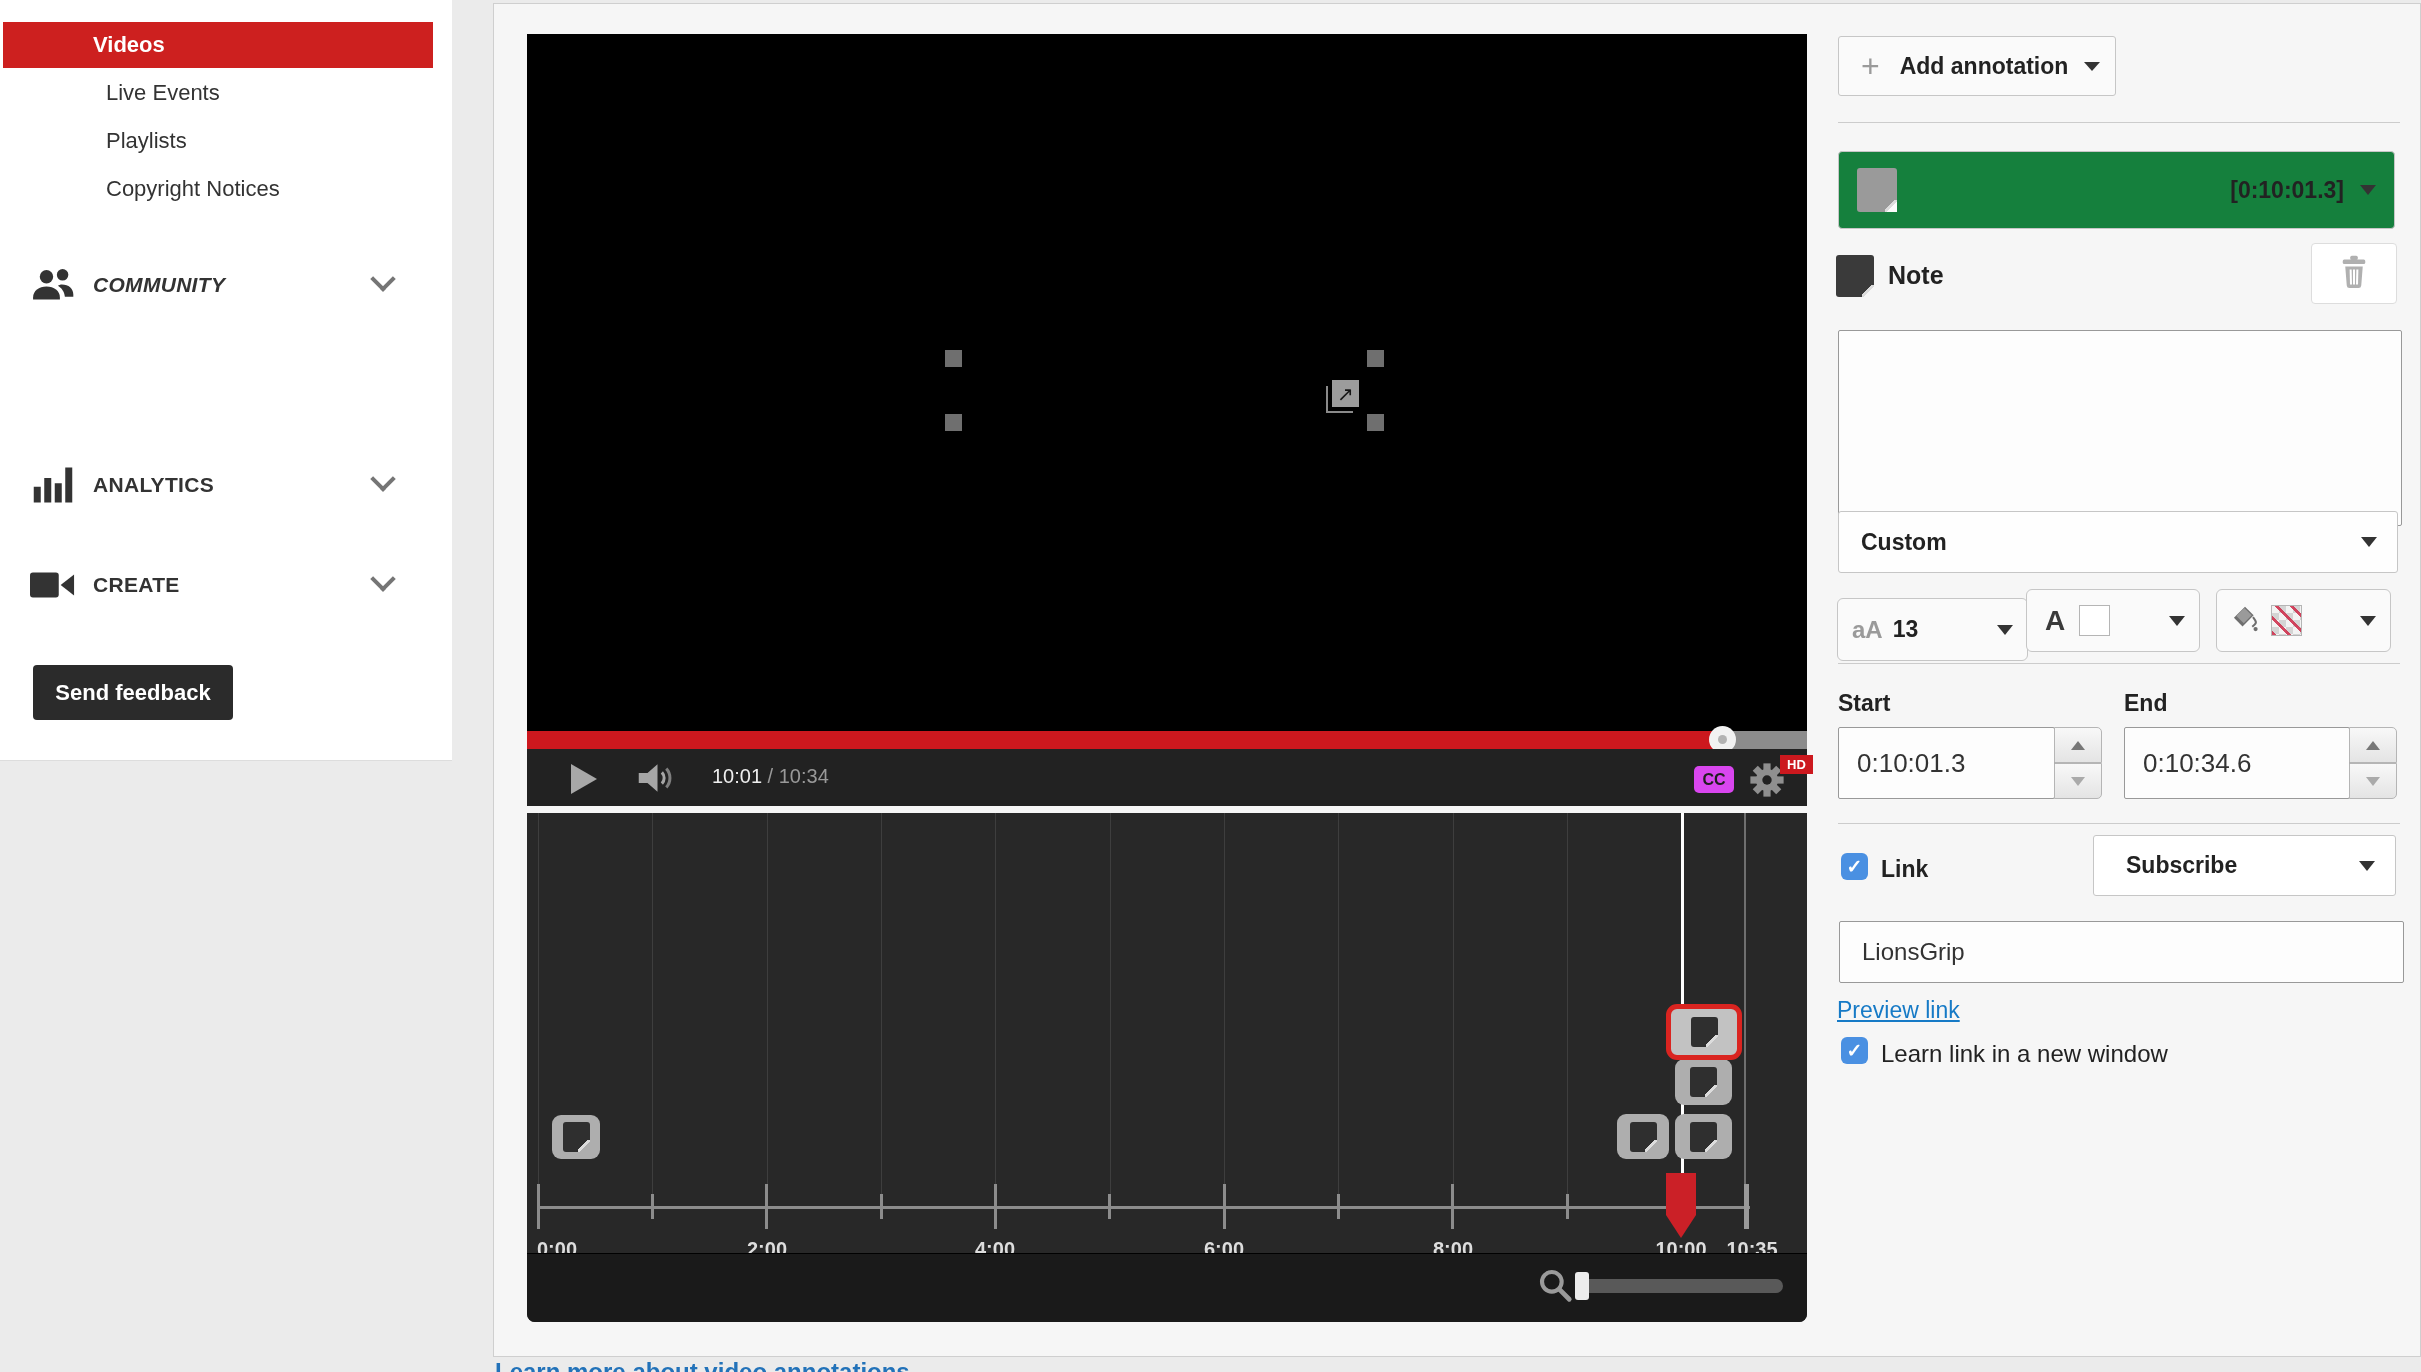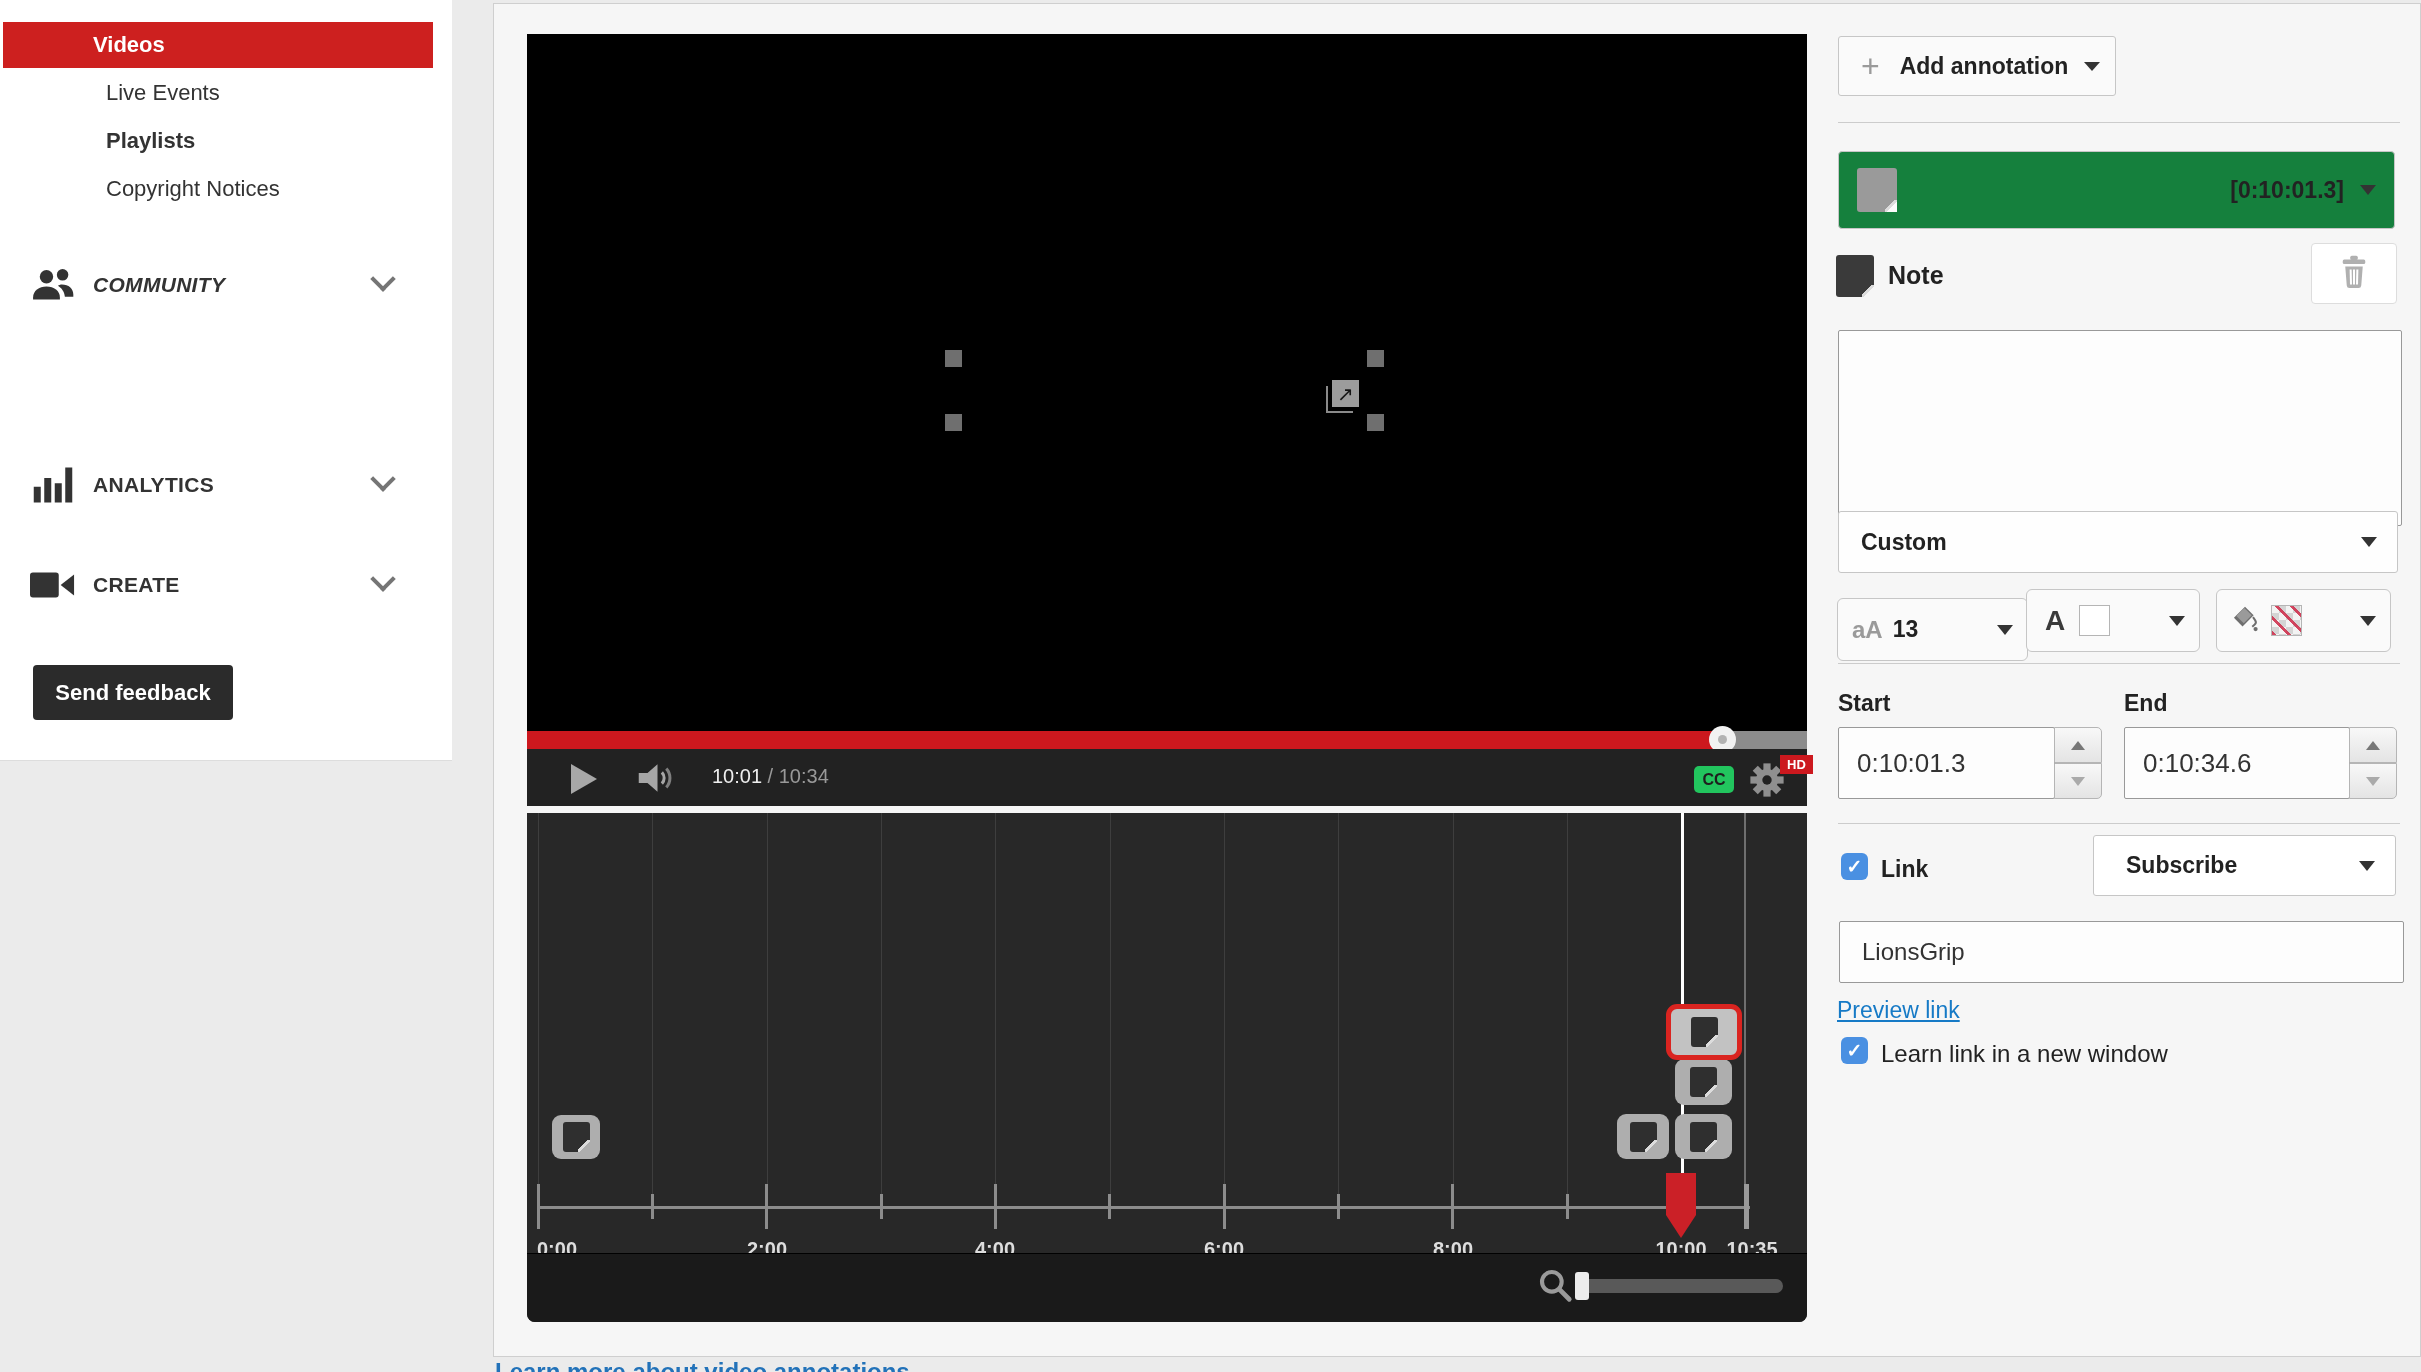--- a/index.html
+++ b/index.html
@@ -28,21 +28,21 @@
   .progress{left:527px;top:731px;width:1280px;height:18px;background:#000;}
   .prog-red{position:absolute;left:0;top:0;width:1195px;height:18px;background:#cc181e;}
   .prog-gray{position:absolute;left:1195px;top:0;width:85px;height:18px;background:#8c8c8c;}
   .scrubber{position:absolute;left:1182px;top:-5px;width:27px;height:27px;border-radius:50%;background:#f2f2f2;cursor:pointer;}
   .scrubber::after{content:"";position:absolute;left:9px;top:9px;width:9px;height:9px;border-radius:50%;background:#b3b3b3;}
   .controls{left:527px;top:749px;width:1280px;height:57px;background:#222;}
   .play-tri{position:absolute;left:44px;top:15px;width:0;height:0;border-left:26px solid #a8a8a8;
     border-top:15px solid transparent;border-bottom:15px solid transparent;cursor:pointer;}
   .timewrap{position:absolute;left:185px;top:16px;font-size:20px;color:#eee;}
   .time-dur{color:#999;}
-  .cc-badge{position:absolute;left:1167px;top:17px;width:40px;height:27px;background:#22c55e;border-radius:5px;
+  .cc-badge{position:absolute;left:1167px;top:17px;width:40px;height:27px;background:#d946ef;border-radius:5px;
     color:#1e1e1e;font-weight:bold;font-size:16px;display:flex;align-items:center;justify-content:center;cursor:pointer;}
   .gear{position:absolute;left:1222px;top:13px;width:36px;height:36px;cursor:pointer;}
   .hd-badge{position:absolute;left:1253px;top:6px;width:33px;height:19px;background:#cc181e;color:#fff;
     font-size:13px;font-weight:bold;display:flex;align-items:center;justify-content:center;}
   
   .timeline{left:527px;top:813px;width:1280px;height:509px;background:#282828;overflow:hidden;border-radius:0 0 8px 8px;}
   .gridline{position:absolute;top:0;width:1px;height:395px;background:#3e3e3e;}
   .endline{position:absolute;top:0;width:2px;height:395px;background:#6f6f6f;}
   .playline{position:absolute;top:0;width:3px;height:395px;background:#fff;}
   .ruler-line{position:absolute;left:11px;top:393px;width:1212px;height:3px;background:#8c8c8c;}
@@ -86,21 +86,21 @@
 
 <div class="canvas">
 
   <div class="abs sidebar">
     <div class="abs side-active">
       <span>Videos</span>
     </div>
     <div class="abs side-link" style="top:76px;">
       <span>Live Events</span>
     </div>
-    <div class="abs side-link" style="top:124px;font-weight:bold;">
+    <div class="abs side-link" style="top:124px;">
       <span>Playlists</span>
     </div>
     <div class="abs side-link" style="top:172px;">
       <span>Copyright Notices</span>
     </div>
 
     <div class="abs side-section" style="top:262px;font-style:italic;">
       <span class="ic">
         <svg width="46" height="34" viewBox="0 0 24 17">
             <g fill="#333">

